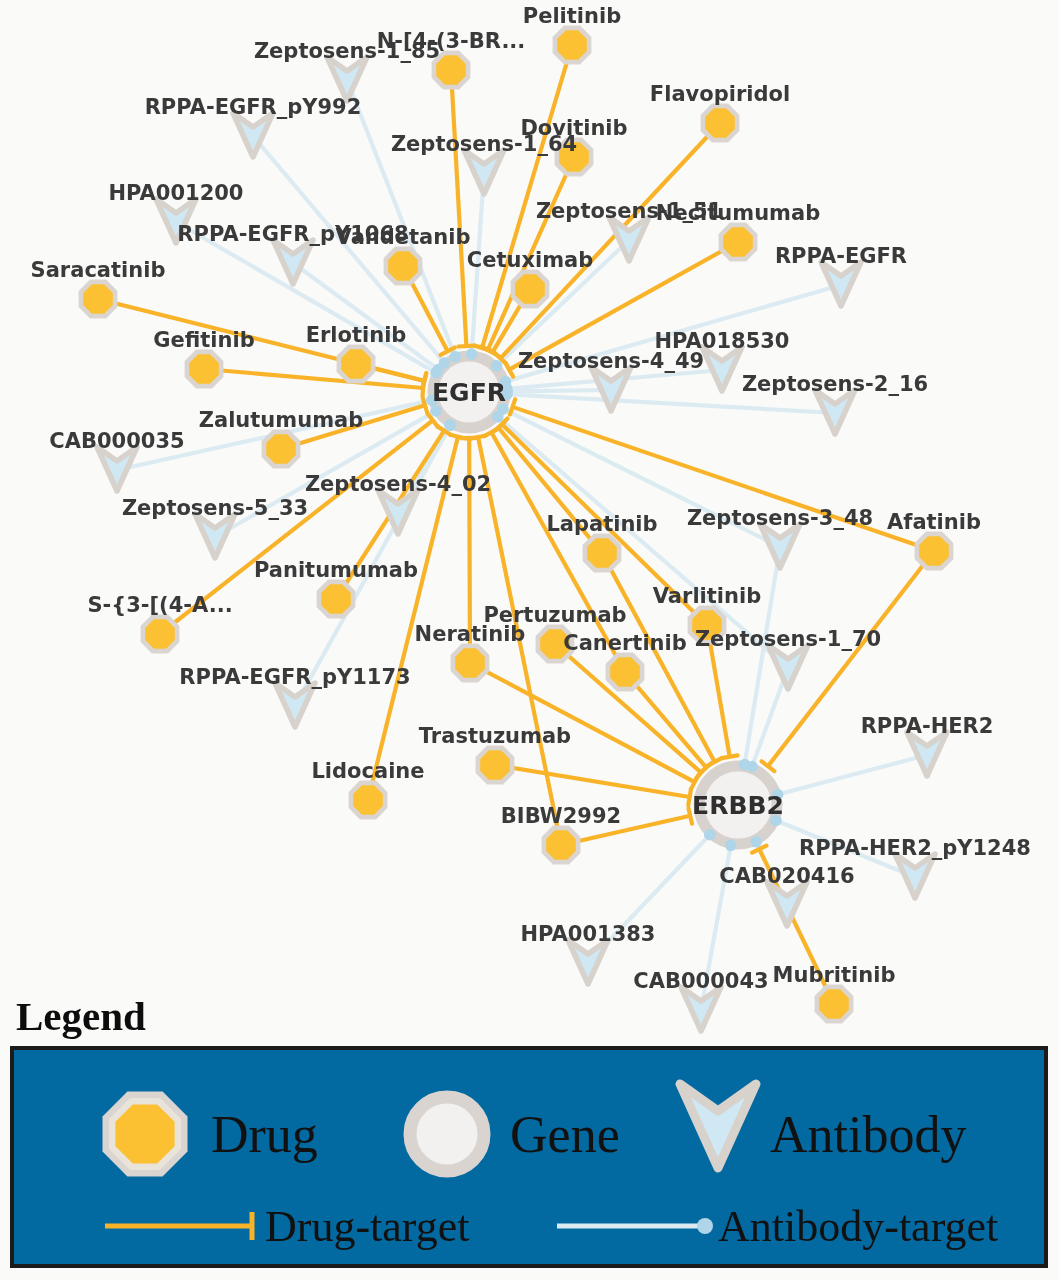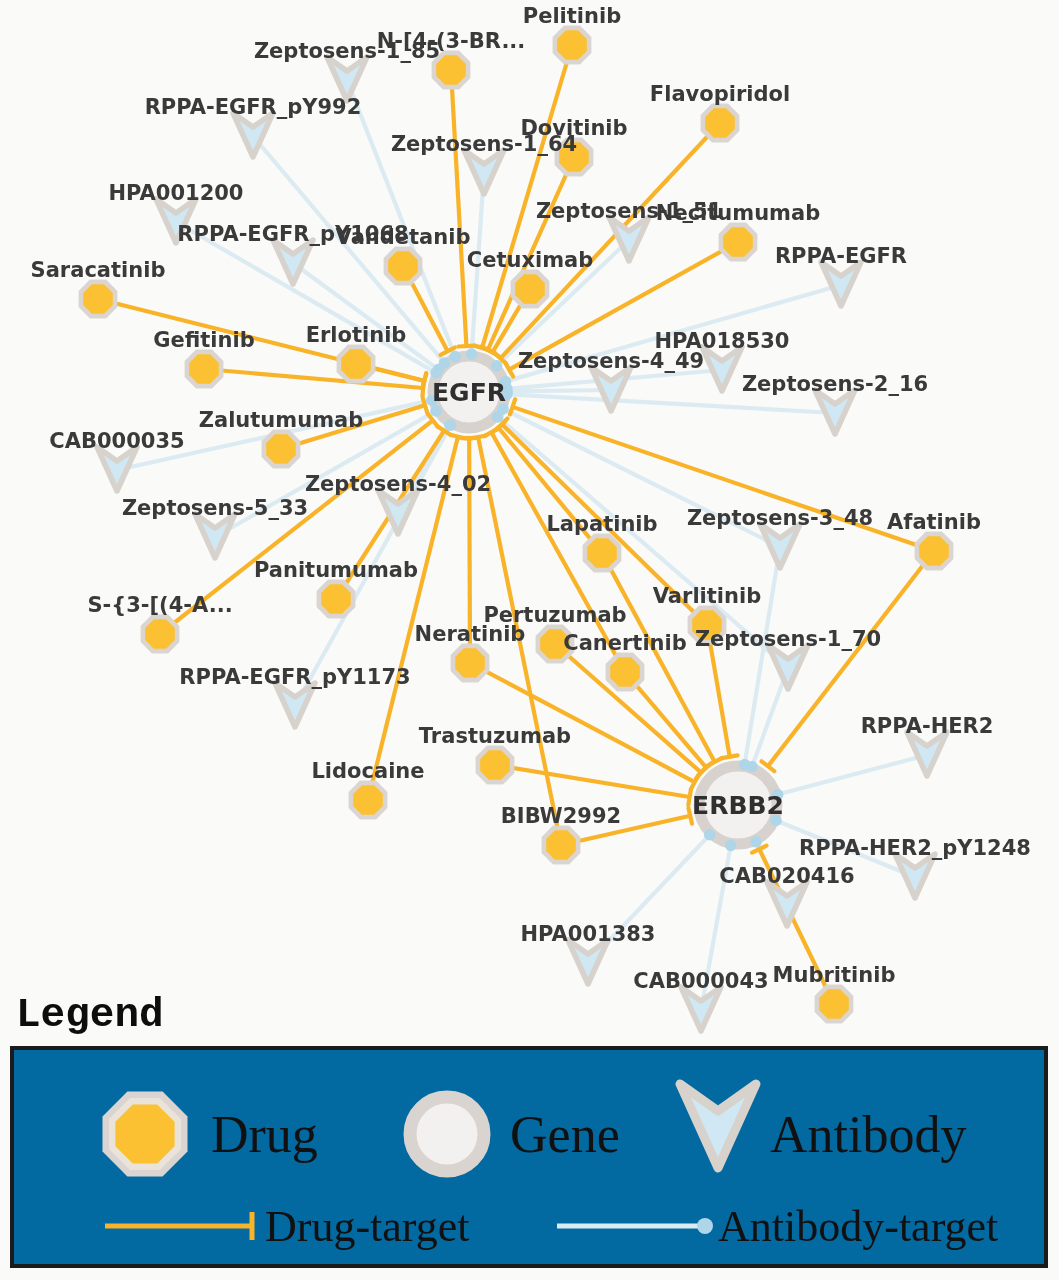--- a/index.html
+++ b/index.html
@@ -1,20 +1,20 @@
 <!DOCTYPE html>
 <html><head>
 <meta charset="utf-8">
 <style>
   html,body{margin:0;padding:0;background:#fafaf9;}
   #page{position:relative;width:1059px;height:1280px;background:#fafaf9;overflow:hidden;
         font-family:"DejaVu Sans",sans-serif;}
   #network{position:absolute;left:0;top:0;}
   #legend-title{position:absolute;left:16px;top:992px;
-        font-family:Liberation Mono, monospace;font-weight:bold;font-size:41px;color:#0d0d0d;}
+        font-family:Liberation Serif, serif;font-weight:bold;font-size:41px;color:#0d0d0d;}
   #legend-box{position:absolute;left:10px;top:1046px;width:1030px;height:214px;
         border:4px solid #1b1b1b;background:#0369a1;}
   .net-label{font-family:"DejaVu Sans",sans-serif;font-weight:bold;font-size:21px;fill:#3a3a3a;}
   .gene-label{font-family:"DejaVu Sans",sans-serif;font-weight:bold;font-size:25px;fill:#2f2f2f;}
   .legend-item-label{font-family:"Liberation Serif",serif;font-size:52px;fill:#111;}
   .legend-edge-label{font-family:"Liberation Serif",serif;font-size:44px;fill:#111;}
 </style>
 </head>
 <body>
 

